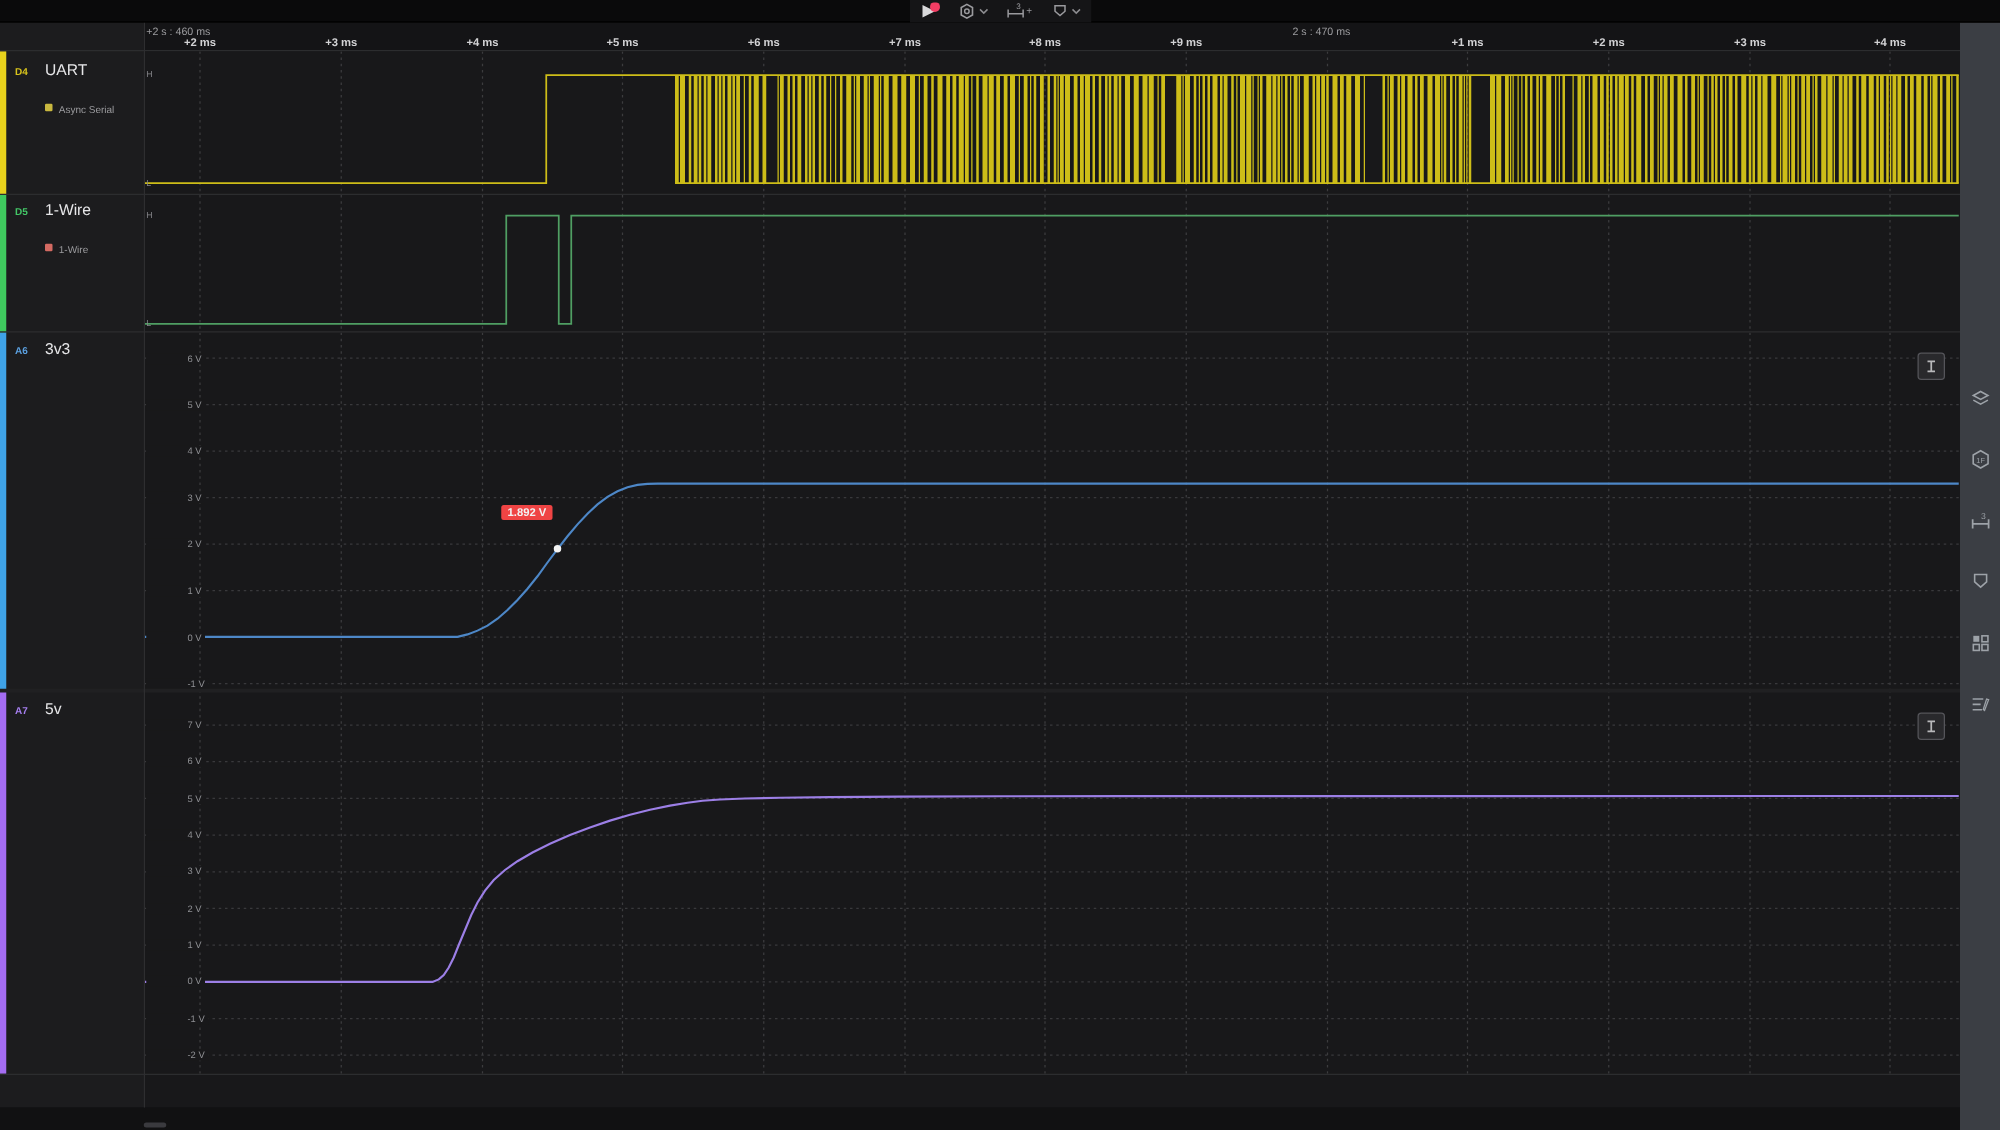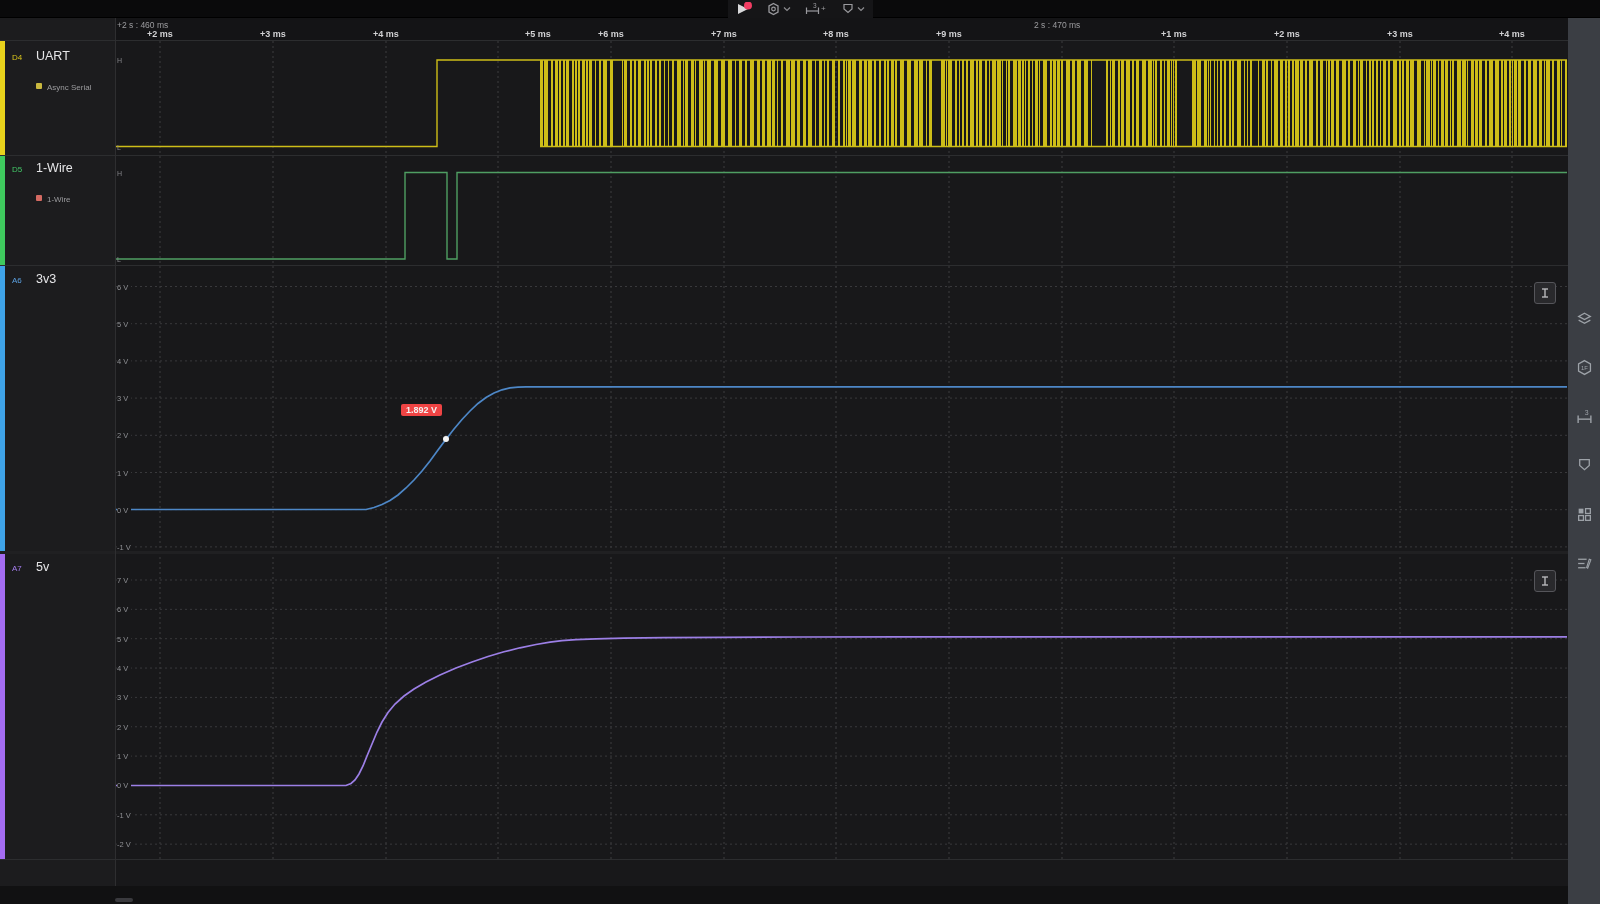--- a/index.html
+++ b/index.html
@@ -13,34 +13,34 @@
   .chev { stroke:#8b8b8f; }
 
   
   #ruler { position:absolute; left:115px; top:18px; width:1453px; height:23px; background:#141416; z-index:5; }
   #ruler .big { position:absolute; top:2px; font-size:8.5px; color:#9c9c9f; white-space:nowrap; }
   #ruler .tick-label { position:absolute; top:11px; font-size:9px; font-weight:bold; color:#d2d2d4; transform:translateX(-50%); white-space:nowrap; }
 
   
   #leftcol { position:absolute; left:0; top:18px; width:115px; height:868px; background:#1c1c1e; z-index:4; }
   .chan-head { position:absolute; left:0; width:115px; }
-  .chan-id { position:absolute; left:12px; top:2px; font-size:8px; font-weight:normal; }
+  .chan-id { position:absolute; left:12px; top:2px; font-size:8px; font-weight:bold; }
   .chan-name { position:absolute; left:36px; top:-2px; font-size:12.5px; color:#e6e6e8; }
   .an-row { position:absolute; left:36px; top:17px; display:flex; align-items:flex-start; gap:5px;margin-top:15px; }
   .an-sq { width:6px; height:6px; border-radius:1px; }
   .an-name { font-size:8px; color:#9b9b9e; }
   .strip { position:absolute; left:0; width:5px; z-index:6; }
 
   
   #wavearea { position:absolute; left:115px; top:41px; width:1453px; height:845px; background:#18181a; }
   .panel-svg { position:absolute; left:0; }
   .hline { position:absolute; left:0; width:1568px; height:1px; background:#2c2d2f; z-index:7; }
   #vdiv { position:absolute; left:115px; top:0; width:1px; height:886px; background:#2e2e30; z-index:8; }
 
-  .volt-label { position:absolute; font-size:7.5px; color:#8f9094; background:#18181a; padding-right:3px; transform:translateY(-50%); z-index:3; }
+  .volt-label { position:absolute; font-size:7.5px; color:#8f9094; background:#18181a; padding-right:3px; transform:translateY(-50%); z-index:3;padding-left:33px; }
   .hl-marker { position:absolute; font-size:7px; color:#85858a; transform:translateY(-50%); z-index:3; }
 
   
   #decodebar { position:absolute; left:423px; top:2px; width:1030px; height:11px; background:#b6ae88; border:1px solid #716b4e; z-index:4; display:flex; align-items:center; overflow:hidden; }
   #decodebadge { position:absolute; left:4px; top:1px; height:8px; line-height:8px; background:#1d1c16; border:1px solid #8d8666; border-radius:4px; font-size:6.5px; font-weight:bold; color:#d6cfa9; padding:0 3px; }
   #decodetext { position:absolute; left:367px; top:1px; font-size:9px; color:#191809; white-space:nowrap; }
 
   
   #meas-tip { position:absolute; left:401px; top:404px; background:#ef4444; border-radius:2px; padding:1px 5px; font-size:9px; font-weight:bold; color:#f2f2f2; z-index:9; }
   #meas-dot { position:absolute; left:443px; top:436px; width:6px; height:6px; border-radius:50%; background:#f4f4f4; z-index:9; }
@@ -98,21 +98,21 @@
     </div>
   </div>
 
   <div id="ruler">
     <span class="big" style="left:2px;">+2 s : 460 ms</span>
     <span class="big" id="ruler-center" style="left: 919px;">2 s : 470 ms</span>
     <div id="tickrow">
         <span class="tick-label" style="left: 45px;">+2 ms</span>
         <span class="tick-label" style="left: 158px;">+3 ms</span>
         <span class="tick-label" style="left: 271px;">+4 ms</span>
-        <span class="tick-label" style="left: 383px; margin-left: 40px;">+5 ms</span>
+        <span class="tick-label" style="left: 383px;">+5 ms</span>
         <span class="tick-label" style="left: 496px;">+6 ms</span>
         <span class="tick-label" style="left: 609px;">+7 ms</span>
         <span class="tick-label" style="left: 721px;">+8 ms</span>
         <span class="tick-label" style="left: 834px;">+9 ms</span>
         <span class="tick-label" style="left: 1059px;">+1 ms</span>
         <span class="tick-label" style="left: 1172px;">+2 ms</span>
         <span class="tick-label" style="left: 1285px;">+3 ms</span>
         <span class="tick-label" style="left: 1397px;">+4 ms</span>
       </div>
   </div>

